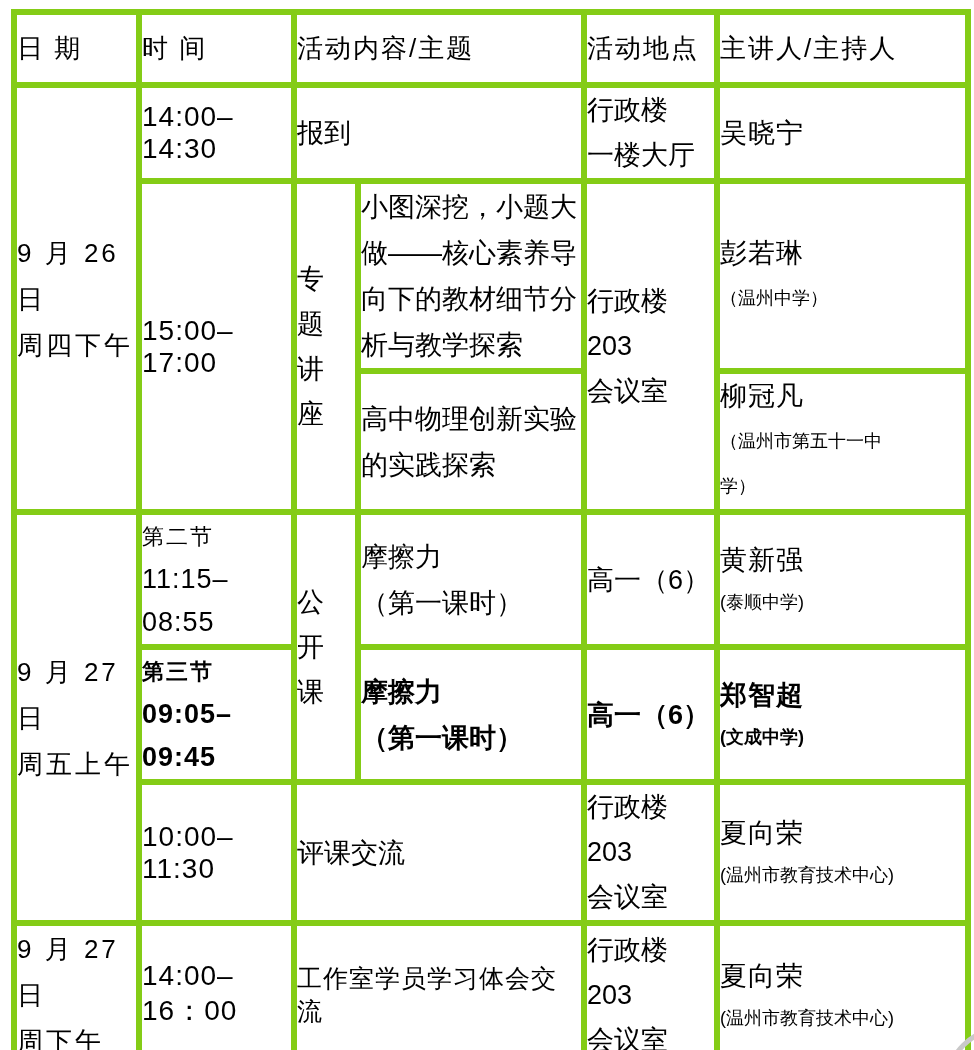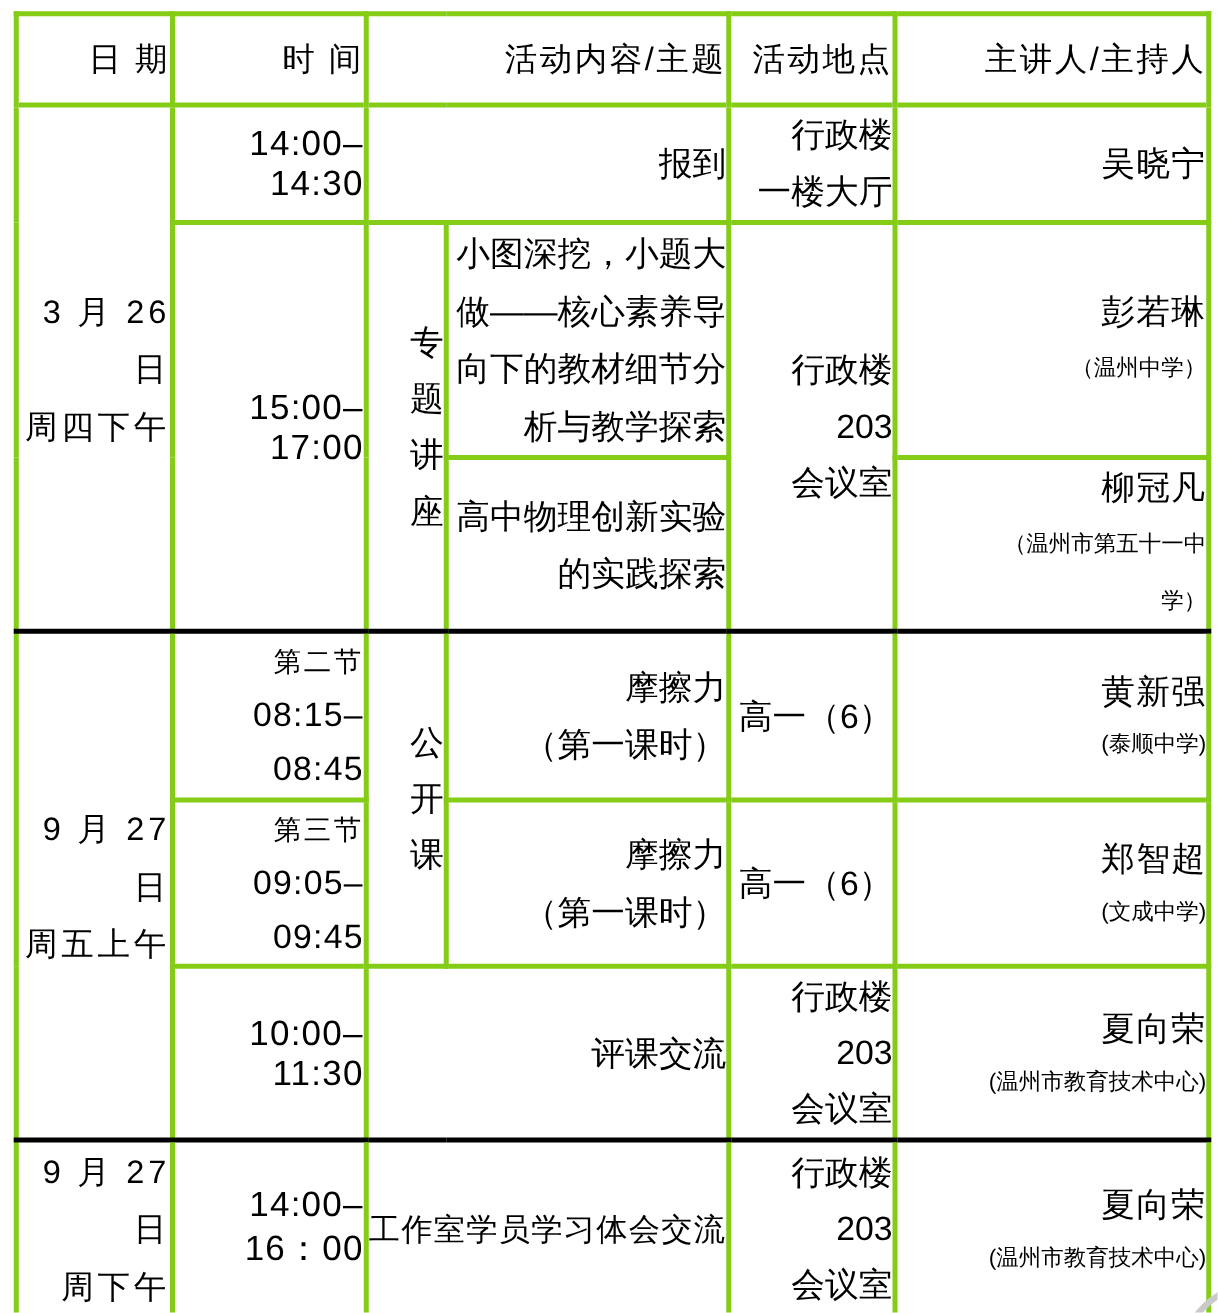--- a/index.html
+++ b/index.html
@@ -12,33 +12,33 @@
     color: #000;
   }
   table.schedule {
     position: absolute;
     left: 11px; top: 9px;
     border-collapse: collapse;
     table-layout: fixed;
     border: 4px solid #000;
   }
   td {
-    border: 4px solid #84cc16;
-    text-align: right;
+    border: 6px solid #84cc16;
+    text-align: left;
     vertical-align: middle;
     padding: 0;
     overflow: hidden;
   }
   
   tr.r-head { height: 73px; }
   tr.r1  { height: 94px;  }
   tr.r2a { height: 187px; }
   tr.r2b { height: 134px; }
   tr.r3  { height: 135px; }
-  tr.r4  { height: 124px; }
+  tr.r4  { height: 124px; font-weight: bold; }
   tr.r5  { height: 133px; }
   tr.r6  { height: 135px; }
 
   
   .hsep  { border-bottom: 3px solid #000; }   
   .gsep  { border-bottom: 4px solid #000; }   
 
   
   .head      { font-size: 26px; letter-spacing: 2px; }
   .date-cell { font-size: 26px; letter-spacing: 3px; line-height: 46px; white-space: pre-line; }
@@ -86,21 +86,21 @@
   <tbody>
       <tr class="r-head">
     <td class="head hsep">日 期</td>
     <td class="head hsep">时 间</td>
     <td class="head hsep" colspan="2">活动内容/主题</td>
     <td class="head hsep">活动地点</td>
     <td class="head hsep">主讲人/主持人</td>
   </tr>
 
   <tr class="r1">
-    <td rowspan="3" class="date-cell gsep">3 月 26 日
+    <td rowspan="3" class="date-cell gsep">9 月 26 日
 周四下午</td>
     <td class="time">14:00–14:30</td>
     <td colspan="2" class="cjk">报到</td>
     <td class="loc">行政楼
 一楼大厅</td>
     <td>
       <span class="name">吴晓宁</span>
     </td>
   </tr>
 
@@ -129,21 +129,21 @@
       <span class="school-lg">（温州市第五十一中
 学）</span>
     </td>
   </tr>
 
   <tr class="r3">
     <td rowspan="3" class="date-cell gsep">9 月 27 日
 周五上午</td>
     <td>
       <span class="period">第二节</span>
-      <span class="time2">08:15–08:45</span>
+      <span class="time2">11:15–08:55</span>
     </td>
     <td rowspan="2">
       <span class="vert">公开课</span>
     </td>
     <td class="content">摩擦力
 （第一课时）</td>
     <td class="cjk">高一（6）</td>
     <td>
       <span class="name">黄新强</span>
       <span class="school-sm">(泰顺中学)</span>

